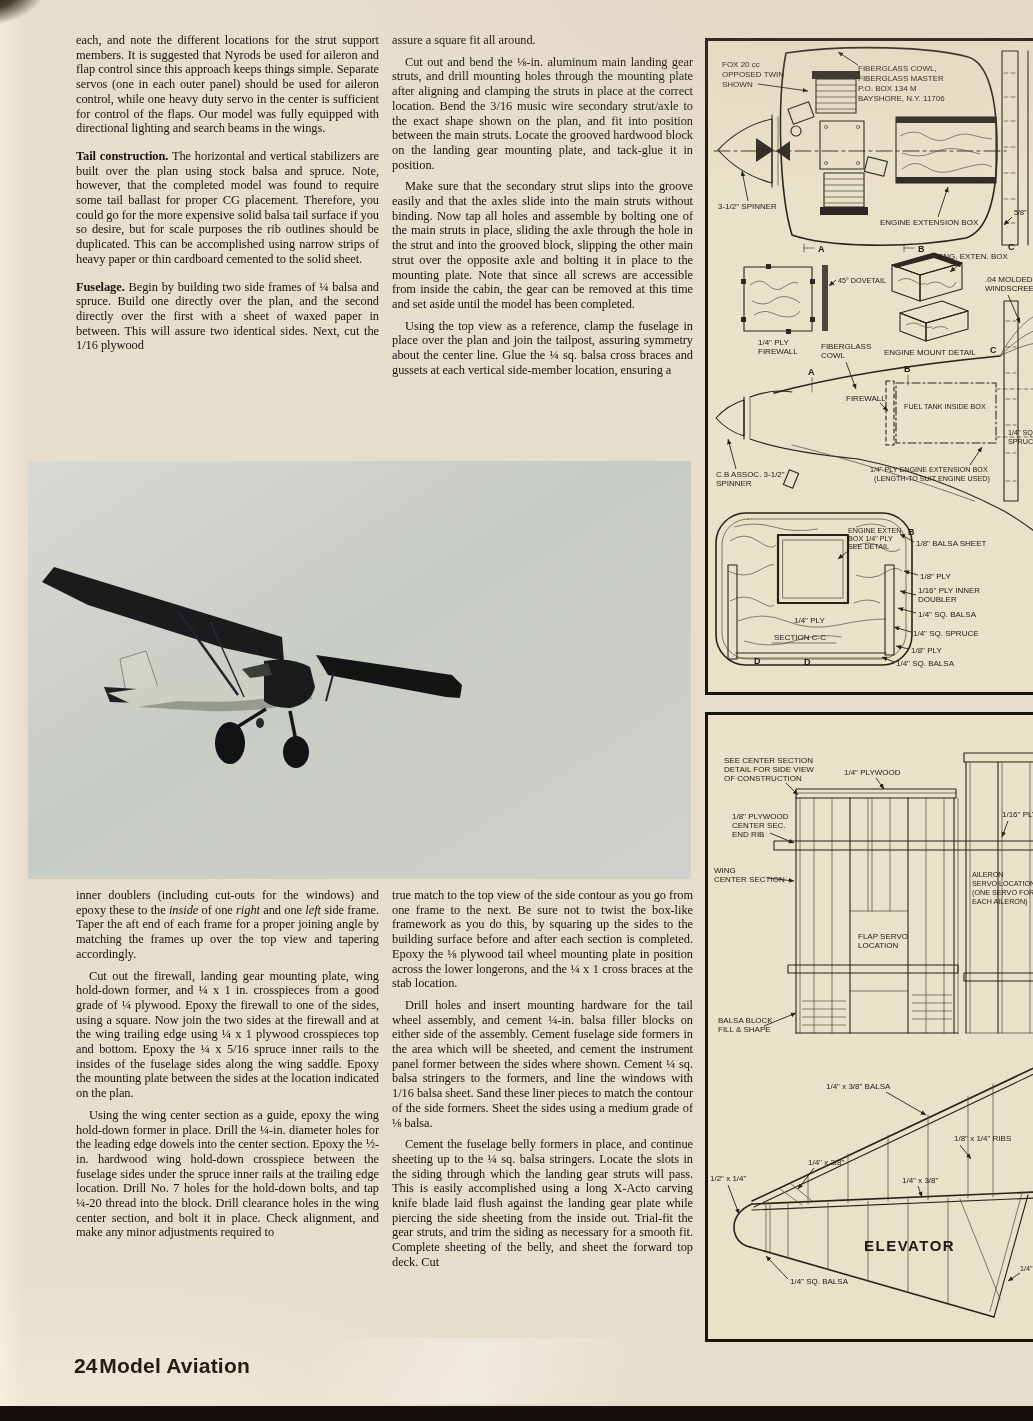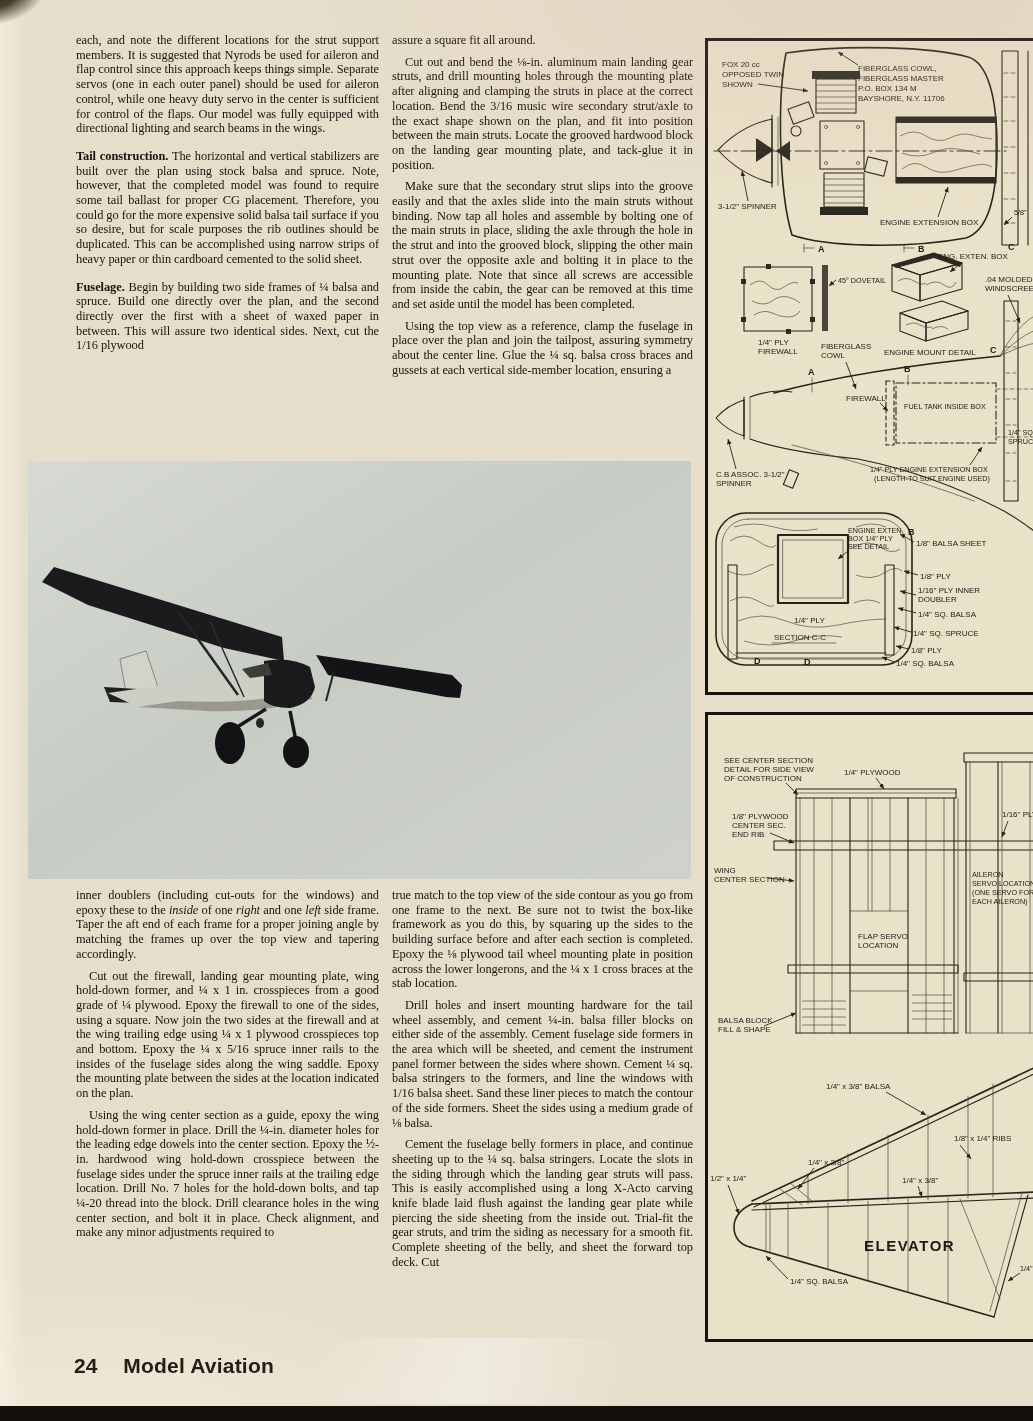--- a/index.html
+++ b/index.html
@@ -48,21 +48,21 @@
   .ln  { fill:none; stroke:#26231b; stroke-width:1.1; stroke-linecap:round; stroke-linejoin:round; }
   .w15 { stroke-width:1.6; } .w2 { stroke-width:2.2; } .thin { stroke-width:.7; stroke:#4a463c; }
   .lnd { stroke-dasharray:4 3; } .lndd { stroke-dasharray:8 3 2 3; }
   .cl  { stroke-dasharray:16 4 3 4; stroke-width:.9; }
   .gr  { fill:none; stroke:#4a463a; stroke-width:.65; }
   .ldr { fill:none; stroke:#26231b; stroke-width:.9; }
   .dk  { fill:#2c2922; stroke:none; }
 
   .page-footer { position:absolute; left:74px; top:1354px; z-index:7;
     font-family:"Liberation Sans", sans-serif; font-size:21px; color:#221d15; }
-  .page-footer .pg { font-weight:bold; margin-right:26px; }
+  .page-footer .pg { font-weight:bold; margin-right:2px; }
   .page-footer .mag { font-weight:bold; letter-spacing:.2px;margin-top:44px; }
   .bottom-bar { position:absolute; left:0; top:1406px; width:1033px; height:15px;
     background:#14110c; z-index:8; }
 </style>
 </head>
 <body>
 
 <div class="page">
   <div class="corner-shadow"></div>
   <div class="glare"></div>

